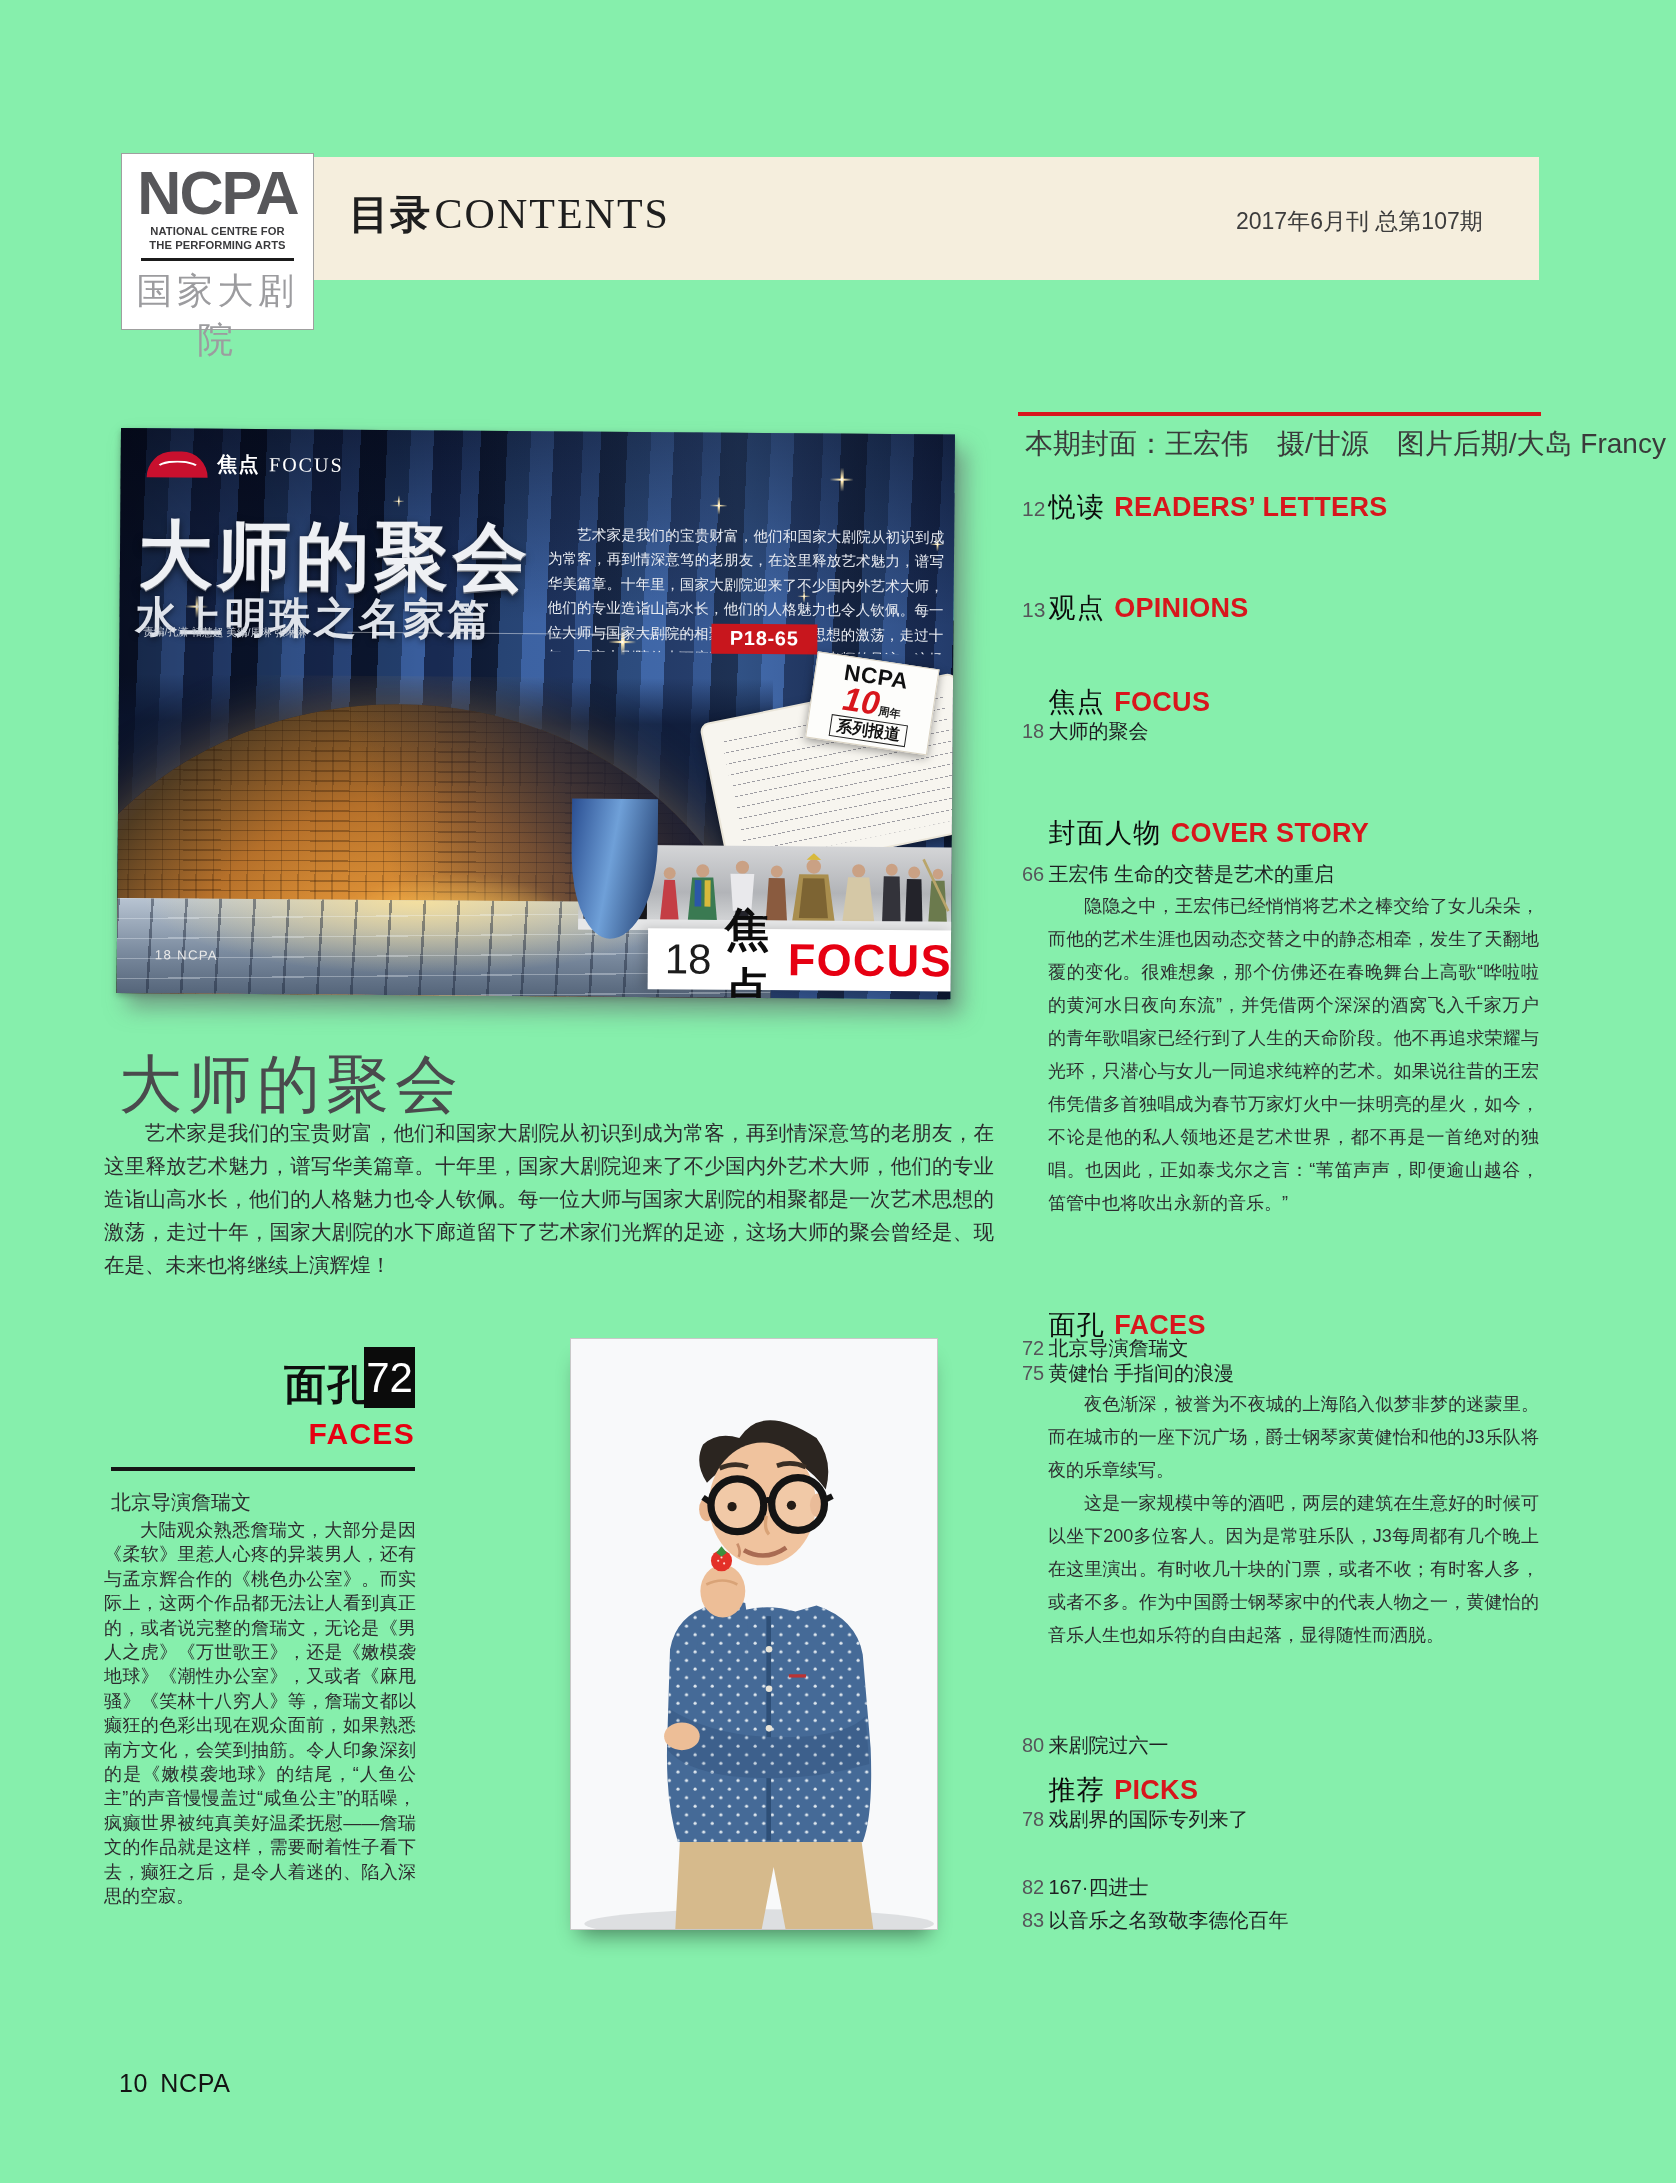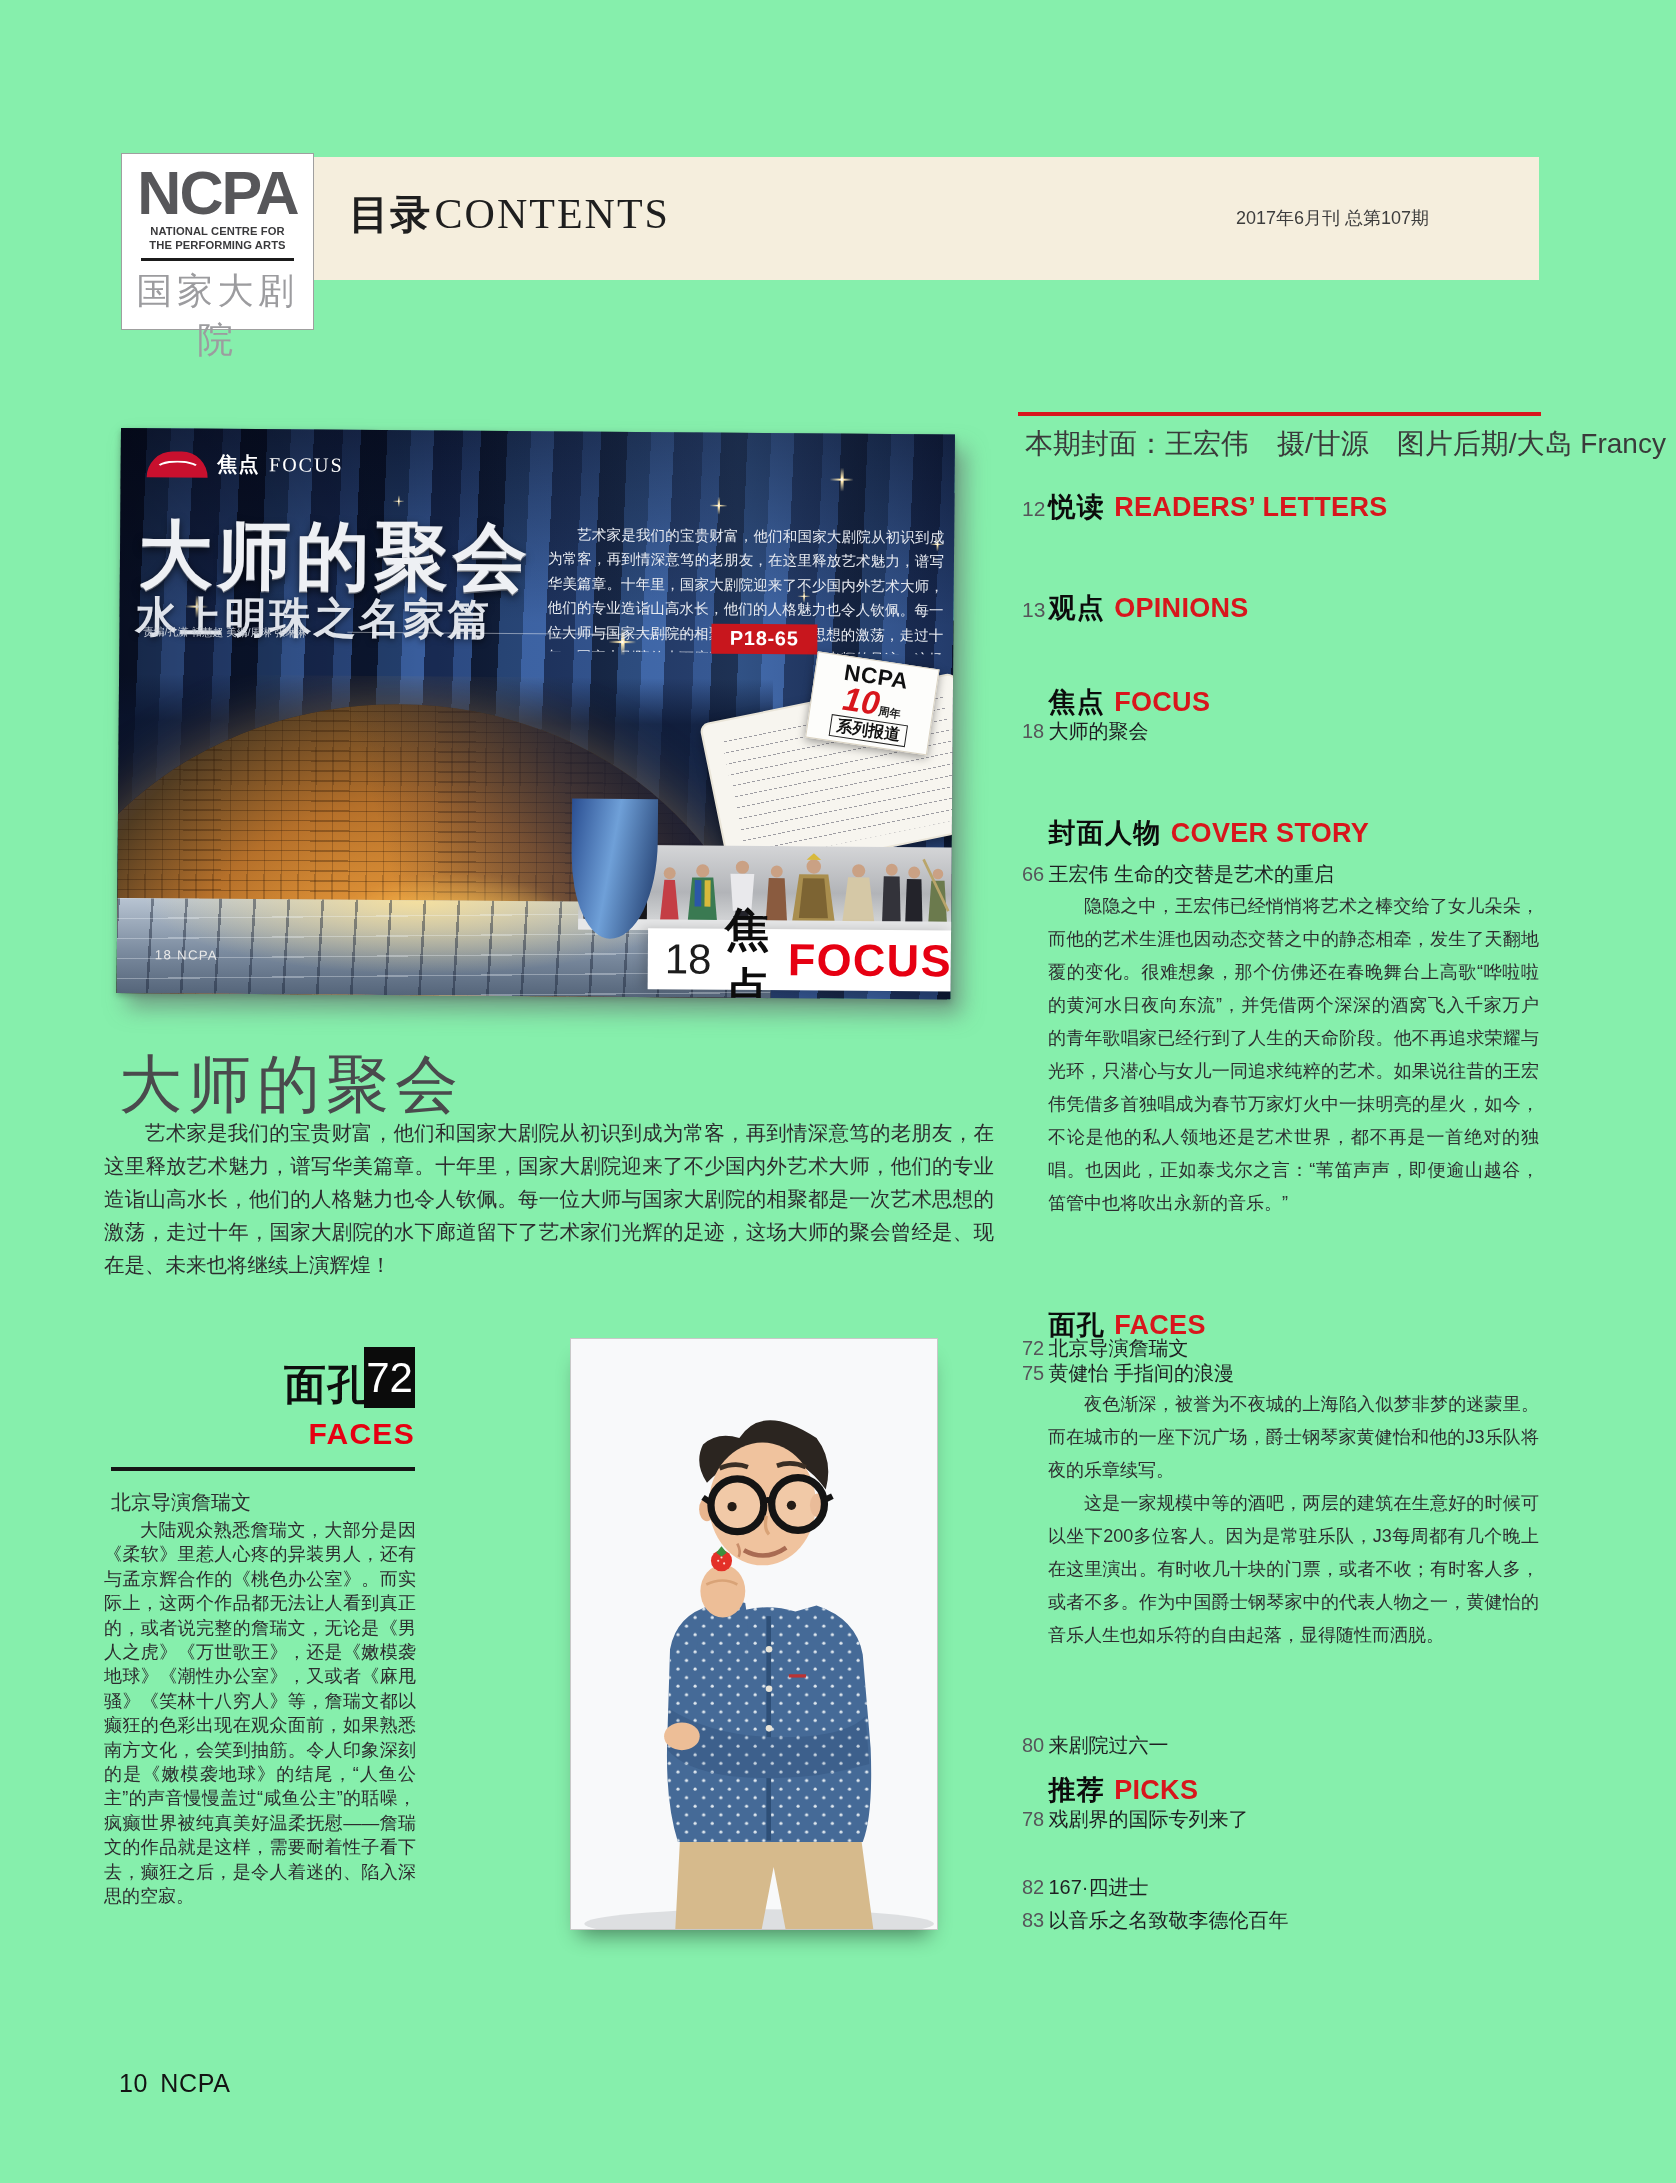--- a/index.html
+++ b/index.html
@@ -10,21 +10,21 @@
   .header-band{position:absolute;left:314px;top:157px;width:1225px;height:123px;background:#f5eedd;}
   .logo-box{position:absolute;left:121px;top:153px;width:193px;height:177px;background:#fff;
             border:1.3px solid #9f9f9f;z-index:2;text-align:center;box-sizing:border-box;}
   .logo-acronym{font-size:61px;font-weight:800;color:#57575a;letter-spacing:-2px;line-height:1;margin-top:9.2px;}
   .logo-sub{font-size:11.2px;font-weight:700;color:#3a3a3c;line-height:1.18;letter-spacing:0.1px;margin-top:1.3px;}
   .logo-rule{width:153px;height:2.6px;background:#1b1b1b;margin:6px auto 6.6px;}
   .logo-cn{font-size:36px;color:#9c9c9f;font-family:"Liberation Serif","DejaVu Serif",serif;letter-spacing:4.6px;}
   .header-title{position:absolute;left:333px;top:187px;white-space:nowrap;}
   .header-title .t-cn{font-size:40px;font-weight:700;color:#1e1e1e;letter-spacing:1.3px;margin-left:16px;}
   .header-title .t-en{font-size:42px;font-family:"Liberation Serif","DejaVu Serif",serif;color:#1e1e1e;letter-spacing:2px;}
-  .header-issue{position:absolute;left:1236px;top:206px;font-size:18px;color:#3c3c3c;white-space:nowrap;}
+  .header-issue{position:absolute;left:1236px;top:206px;font-size:23px;color:#3c3c3c;white-space:nowrap;}
 
   
   .feature{position:absolute;left:121px;top:428px;width:834px;height:565px;overflow:hidden;
     transform:rotate(.45deg);transform-origin:top left;
     box-shadow:10.6px 14.5px 21px rgba(95,95,100,.55),0 2.6px 6.6px rgba(0,0,0,.25);
     background:
       linear-gradient(90deg, rgba(0,0,10,.38), rgba(0,0,10,0) 38%, rgba(96,146,214,.22) 74%, rgba(10,18,40,.25) 100%),
       linear-gradient(180deg, rgba(4,8,24,.55), rgba(4,8,24,0) 34%),
       repeating-linear-gradient(92deg,#0c1730 0 26.4px,#24406f 26.4px 50px,#3a5f9f 50px 73px,#182a52 73px 102px,#2c4a82 102px 120px);}
   .star{position:absolute;width:2.6px;height:24px;z-index:1;
@@ -113,21 +113,21 @@
 
   .portrait{position:absolute;left:570px;top:1338px;width:368px;height:592px;background:#f8f9fa;
     border:0.7px solid #c8c8c8;box-sizing:border-box;overflow:hidden;
     box-shadow:0 14.5px 20px -9.2px rgba(0,0,0,.45);}
 
   
   .red-rule{position:absolute;left:1018px;top:412px;width:523px;height:4px;background:#d8161c;}
   .cover-credit{position:absolute;left:1025px;top:425px;font-size:28px;color:#3a3a3a;white-space:nowrap;}
   .toc-head{position:absolute;left:1022px;display:flex;align-items:baseline;white-space:nowrap;}
   .toc-head .n{flex:0 0 26.4px;width:26.4px;font-size:21px;color:#56565a;}
-  .toc-head .cn{font-size:27px;font-weight:700;color:#0c0c0c;letter-spacing:1.3px;margin-right:9.2px;}
+  .toc-head .cn{font-size:27px;font-weight:400;color:#0c0c0c;letter-spacing:1.3px;margin-right:9.2px;}
   .toc-head .en{font-size:27px;font-weight:700;color:#d8161c;letter-spacing:0.3px;}
   .toc-row{position:absolute;left:1022px;display:flex;align-items:baseline;white-space:nowrap;}
   .toc-row .n{flex:0 0 26.4px;width:26.4px;font-size:20px;color:#56565a;}
   .toc-row .t{font-size:20px;color:#1f1f22;}
   .toc-body{position:absolute;left:1048px;width:491px;font-size:18px;line-height:33px;color:#2e2e30;
     text-align:justify;text-indent:2em;}
   .toc-body.faces p{margin:0;text-indent:2em;}
 
   .footer{position:absolute;left:119px;top:2069px;font-size:25px;color:#131313;letter-spacing:0.7px;}
   .footer span{margin-right:12px;}

